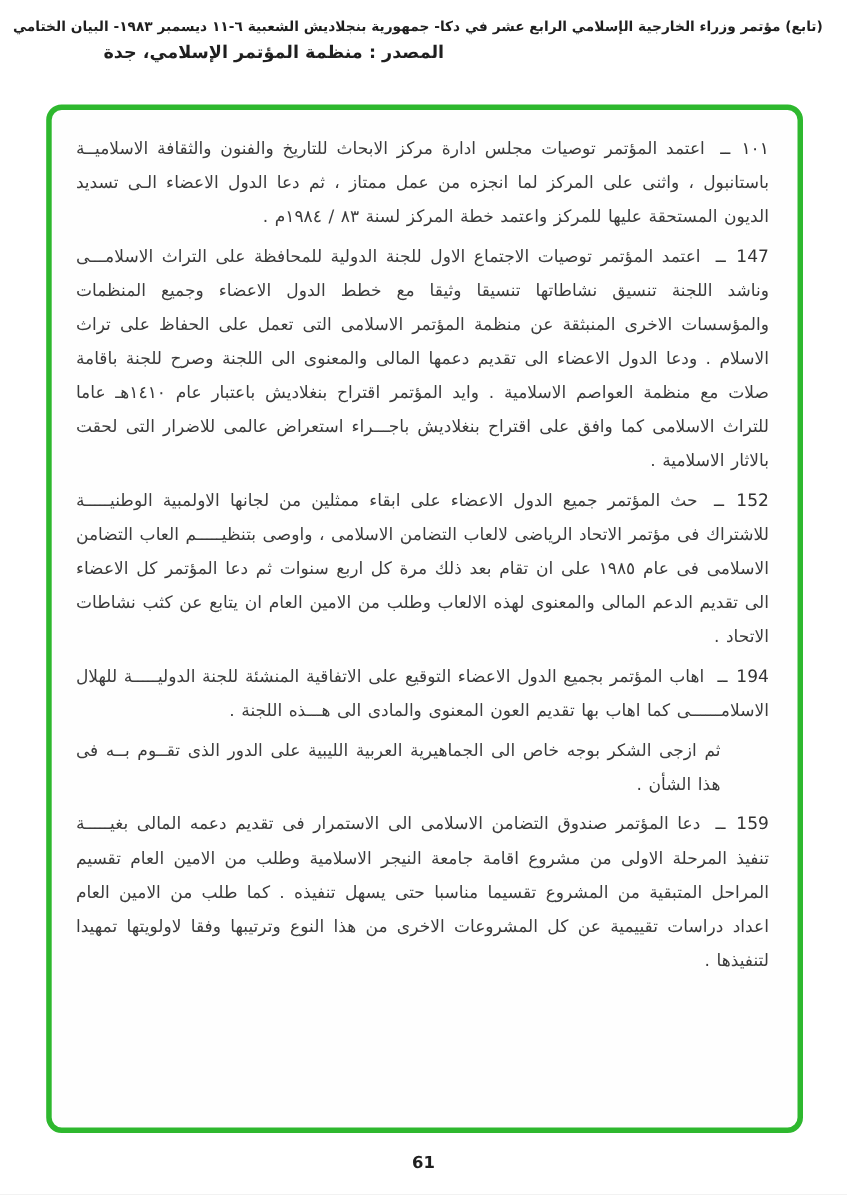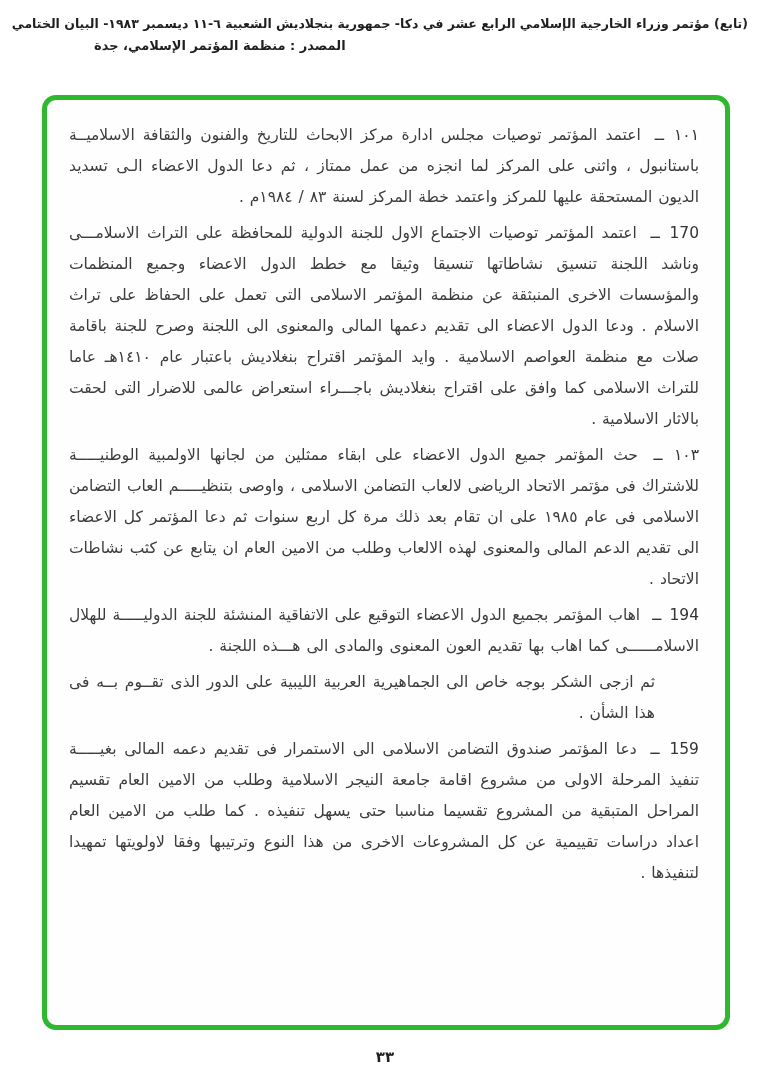--- a/index.html
+++ b/index.html
@@ -26,21 +26,21 @@
   .header-line1 {
     font-size: 12.5px;
     font-weight: bold;
     color: #1f1f1f;
     text-align: center;
     letter-spacing: 0.2px;
     white-space: nowrap;
   }
   .header-line2 {
     margin-top: 7px;
-    font-size: 13px;
+    font-size: 16px;
     font-weight: bold;
     color: #1f1f1f;
     direction: rtl;
     text-align: left;
     padding-left: 72px;
   }
   .content-frame {
     position: absolute;
     top: 95px;
     left: 42px;
@@ -97,27 +97,27 @@
 
   <div class="content-frame">
 
     <p class="para">
       <span class="para-num">١٠١</span>
       <span class="para-dash">ــ</span>
       <span>اعتمد المؤتمر توصيات مجلس ادارة مركز الابحاث للتاريخ والفنون والثقافة الاسلاميــة باستانبول ، واثنى على المركز لما انجزه من عمل ممتاز ، ثم دعا الدول الاعضاء الـى تسديد الديون المستحقة عليها للمركز واعتمد خطة المركز لسنة ٨٣ / ١٩٨٤م .</span>
     </p>
 
     <p class="para">
-      <span class="para-num">170</span>
+      <span class="para-num">147</span>
       <span class="para-dash">ــ</span>
       <span>اعتمد المؤتمر توصيات الاجتماع الاول للجنة الدولية للمحافظة على التراث الاسلامـــى وناشد اللجنة تنسيق نشاطاتها تنسيقا وثيقا مع خطط الدول الاعضاء وجميع المنظمات والمؤسسات الاخرى المنبثقة عن منظمة المؤتمر الاسلامى التى تعمل على الحفاظ على تراث الاسلام . ودعا الدول الاعضاء الى تقديم دعمها المالى والمعنوى الى اللجنة وصرح للجنة باقامة صلات مع منظمة العواصم الاسلامية . وايد المؤتمر اقتراح بنغلاديش باعتبار عام ١٤١٠هـ عاما للتراث الاسلامى كما وافق على اقتراح بنغلاديش باجـــراء استعراض عالمى للاضرار التى لحقت بالاثار الاسلامية .</span>
     </p>
 
     <p class="para">
-      <span class="para-num">١٠٣</span>
+      <span class="para-num">152</span>
       <span class="para-dash">ــ</span>
       <span>حث المؤتمر جميع الدول الاعضاء على ابقاء ممثلين من لجانها الاولمبية الوطنيـــــة للاشتراك فى مؤتمر الاتحاد الرياضى لالعاب التضامن الاسلامى ، واوصى بتنظيـــــم العاب التضامن الاسلامى فى عام ١٩٨٥ على ان تقام بعد ذلك مرة كل اربع سنوات ثم دعا المؤتمر كل الاعضاء الى تقديم الدعم المالى والمعنوى لهذه الالعاب وطلب من الامين العام ان يتابع عن كثب نشاطات الاتحاد .</span>
     </p>
 
     <p class="para">
       <span class="para-num">194</span>
       <span class="para-dash">ــ</span>
       <span>اهاب المؤتمر بجميع الدول الاعضاء التوقيع على الاتفاقية المنشئة للجنة الدوليـــــة للهلال الاسلامــــــى كما اهاب بها تقديم العون المعنوى والمادى الى هـــذه اللجنة .</span>
     </p>
 
@@ -126,15 +126,15 @@
     </p>
 
     <p class="para">
       <span class="para-num">159</span>
       <span class="para-dash">ــ</span>
       <span>دعا المؤتمر صندوق التضامن الاسلامى الى الاستمرار فى تقديم دعمه المالى بغيـــــة تنفيذ المرحلة الاولى من مشروع اقامة جامعة النيجر الاسلامية وطلب من الامين العام تقسيم المراحل المتبقية من المشروع تقسيما مناسبا حتى يسهل تنفيذه . كما طلب من الامين العام اعداد دراسات تقييمية عن كل المشروعات الاخرى من هذا النوع وترتيبها وفقا لاولويتها تمهيدا لتنفيذها .</span>
     </p>
 
   </div>
 
-  <div class="page-number">٣٣</div>
+  <div class="page-number">61</div>
 
 </div>
 
 </body></html>

